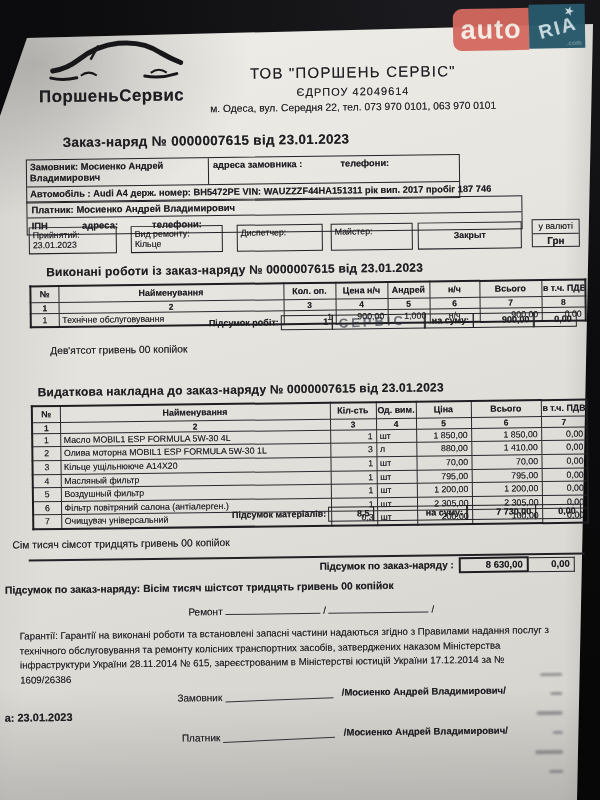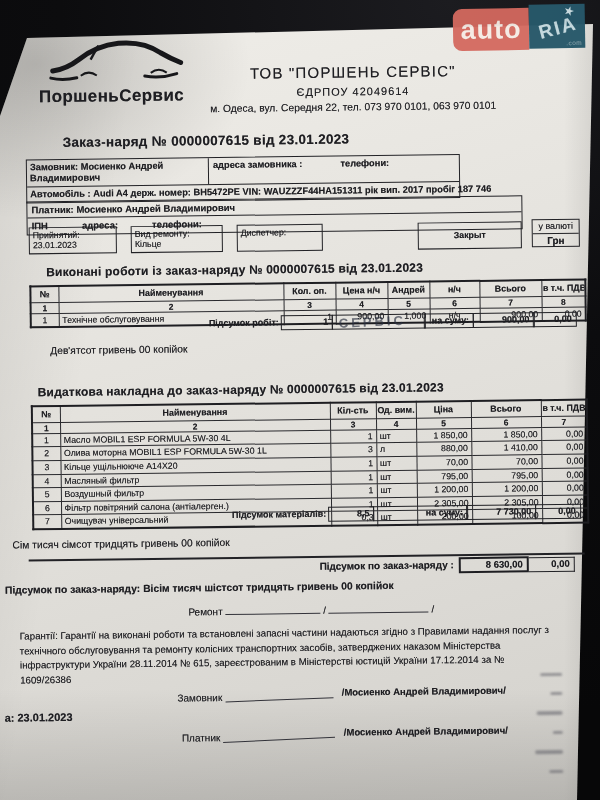--- a/index.html
+++ b/index.html
@@ -189,20 +189,23 @@
         <div>Прийнятий:</div>
         <div>23.01.2023</div>
       </div>
       <div class="abs box sbox" style="left:106px;top:194px;width:92px;">
         <div>Вид ремонту:</div>
         <div>Кільце</div>
       </div>
       <div class="abs box sbox" style="left:212px;top:194px;width:86px;">
         <div>Диспетчер:</div>
       </div>
+      <div class="abs box sbox" style="left:306px;top:194px;width:82px;">
+        <div>Майстер:</div>
+      </div>
       <div class="abs box sbox closed-box" style="left:393px;top:194px;width:104px;">
         <span>Закрыт</span>
       </div>
       <div class="abs box cur-box" style="left:507px;top:192px;width:48px;">
         <div class="cur-top">у валюті</div>
         <div class="cur-bot">Грн</div>
       </div>
     </div>
 
     <div class="abs sec-title" style="left:21px;top:232px;">Виконані роботи із заказ-наряду №  0000007615 від 23.01.2023</div>

